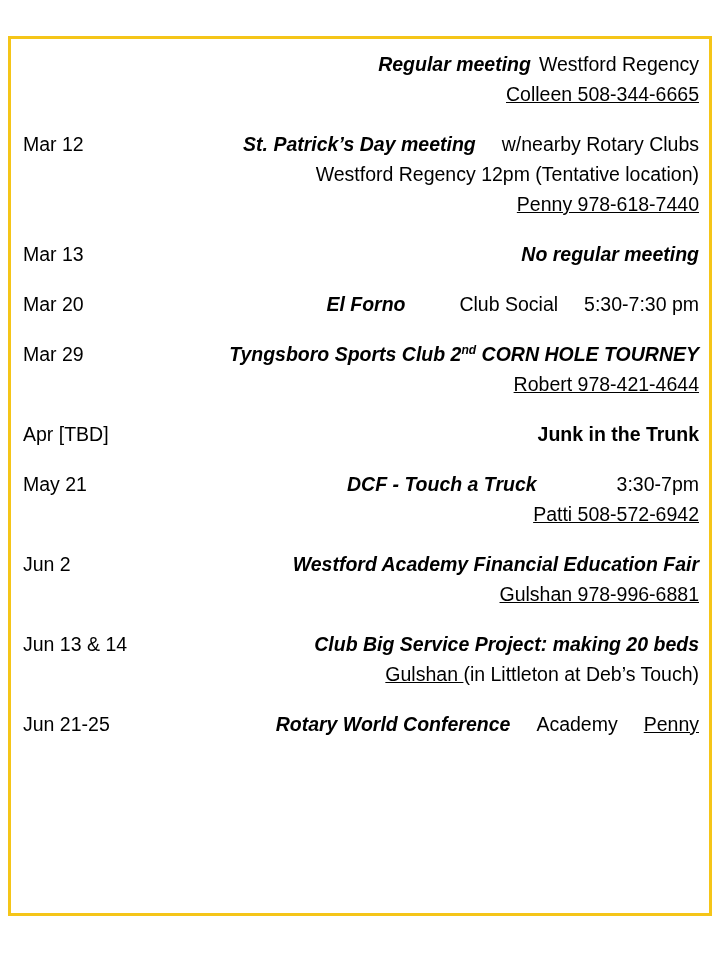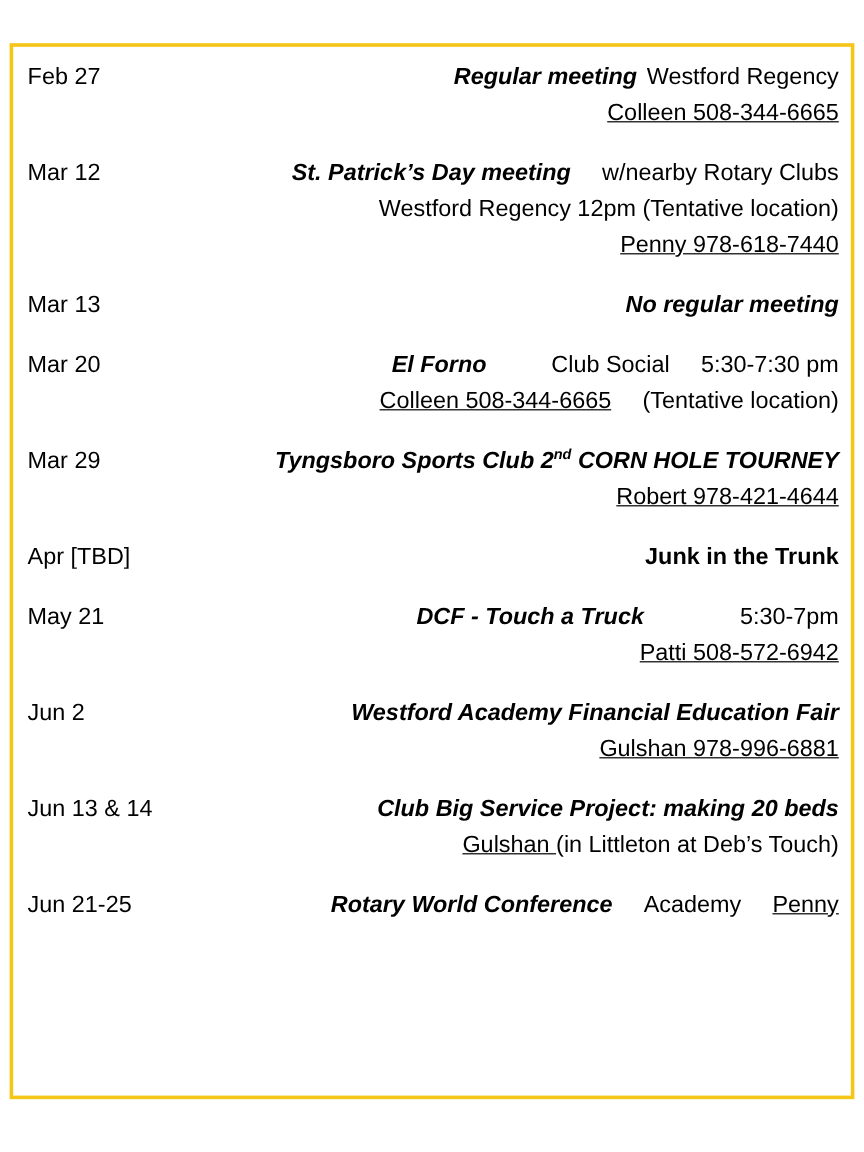--- a/index.html
+++ b/index.html
@@ -81,21 +81,20 @@
   }
 </style>
 </head>
 <body>
 
 <div class="page">
   <div class="frame" style="border-color: rgb(245, 197, 24);">
     <div class="schedule">
 
       <div class="entry">
-        <div class="date">Feb 27</div>
         <div class="detail">
           <div class="line">
             <span class="bi">Regular meeting</span><span class="gap-sm"></span><span>Westford Regency</span>
           </div>
           <div class="line">
             <span class="u">Colleen 508-344-6665</span>
           </div>
         </div>
       </div>
 
@@ -120,23 +119,20 @@
           </div>
         </div>
       </div>
 
       <div class="entry">
         <div class="date">Mar 20</div>
         <div class="detail">
           <div class="line">
             <span class="bi">El Forno</span><span class="gap-lg"></span><span>Club Social</span><span class="gap-md"></span><span>5:30-7:30 pm</span>
           </div>
-          <div class="line">
-            <span class="u">Colleen 508-344-6665</span><span class="gap-md"></span><span>(Tentative location)</span>
-          </div>
         </div>
       </div>
 
       <div class="entry">
         <div class="date">Mar 29</div>
         <div class="detail">
           <div class="line">
             <span class="bi">Tyngsboro Sports Club 2</span><sup class="bi">nd</sup><span class="bi"> CORN HOLE TOURNEY</span>
           </div>
           <div class="line">
@@ -151,21 +147,21 @@
           <div class="line">
             <span class="b">Junk in the Trunk</span>
           </div>
         </div>
       </div>
 
       <div class="entry">
         <div class="date">May 21</div>
         <div class="detail">
           <div class="line">
-            <span class="bi">DCF  - Touch a Truck</span><span class="gap-xl"></span><span>5:30-7pm</span>
+            <span class="bi">DCF  - Touch a Truck</span><span class="gap-xl"></span><span>3:30-7pm</span>
           </div>
           <div class="line">
             <span class="u">Patti 508-572-6942</span>
           </div>
         </div>
       </div>
 
       <div class="entry">
         <div class="date">Jun 2</div>
         <div class="detail">

